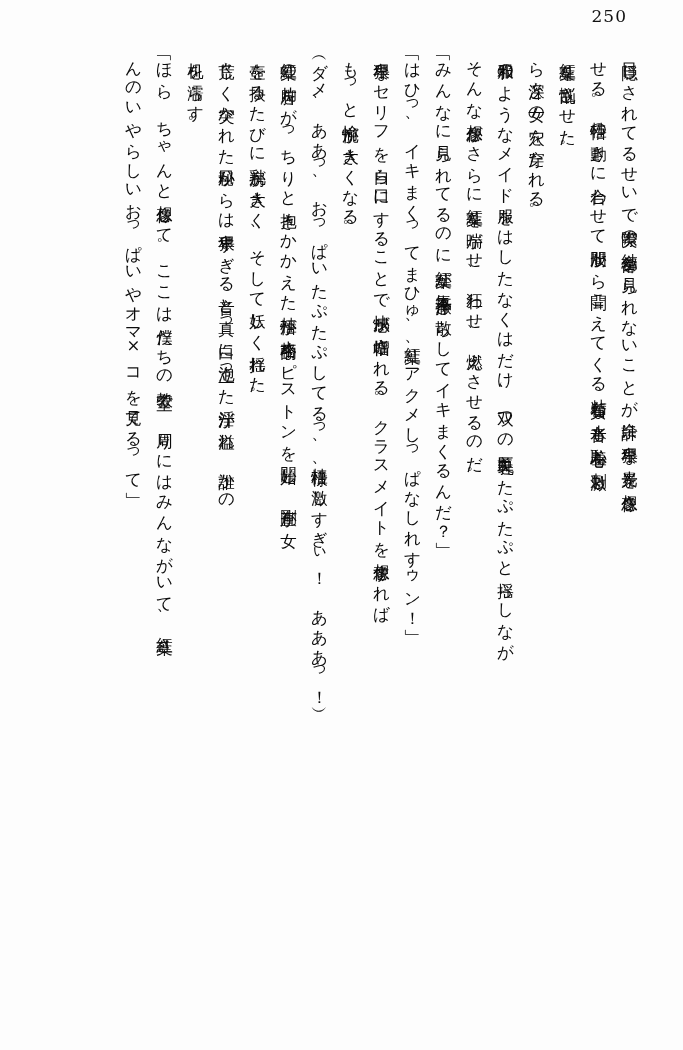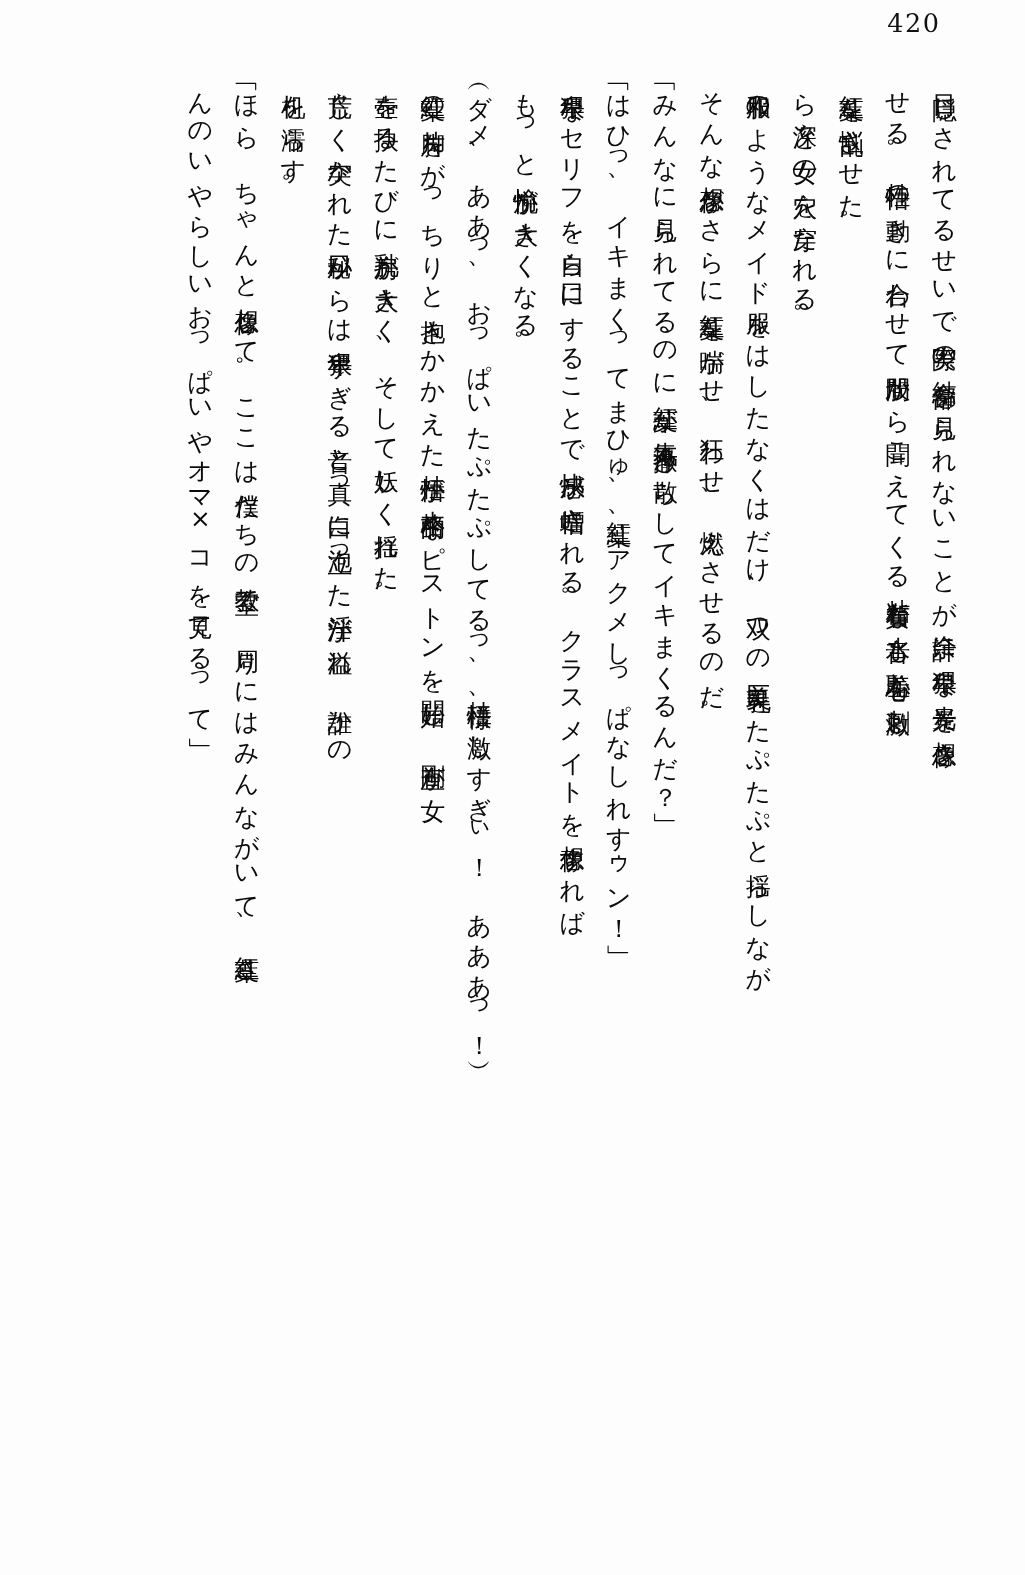--- a/index.html
+++ b/index.html
@@ -51,21 +51,21 @@
     white-space: pre;
     color: #0b0b0b;
     font-family: "DejaVu Serif", "Liberation Serif", serif;
   }
 </style>
 </head>
 <body>
 
 <div class="page">
 
-  <div class="page-number">420</div>
+  <div class="page-number">250</div>
 
   <div class="text-block">
     <div class="vline">目隠しされてるせいで実際の結合部を見られないことが余計に卑猥な光景を想像さ</div>
     <div class="vline">せる。桂悟の動きに合わせて股間から聞こえてくる粘着質な水音も羞恥心を刺激し、</div>
     <div class="vline">紅葉を悩乱させた。</div>
     <div class="vline">ら深々と女の穴を穿たれる。</div>
     <div class="vline">和服のようなメイド服をはしたなくはだけ、双つの美巨乳をたぷたぷと揺らしなが</div>
     <div class="vline">そんな想像がさらに紅葉を喘がせ、狂わせ、燃えさせるのだ。</div>
     <div class="vline">「みんなに見られてるのに紅葉が本気汁撒き散らしてイキまくるんだ？」</div>
     <div class="vline">「はひっ、イキまくってまひゅ、紅葉、アクメしっぱなしれすゥン！」</div>

